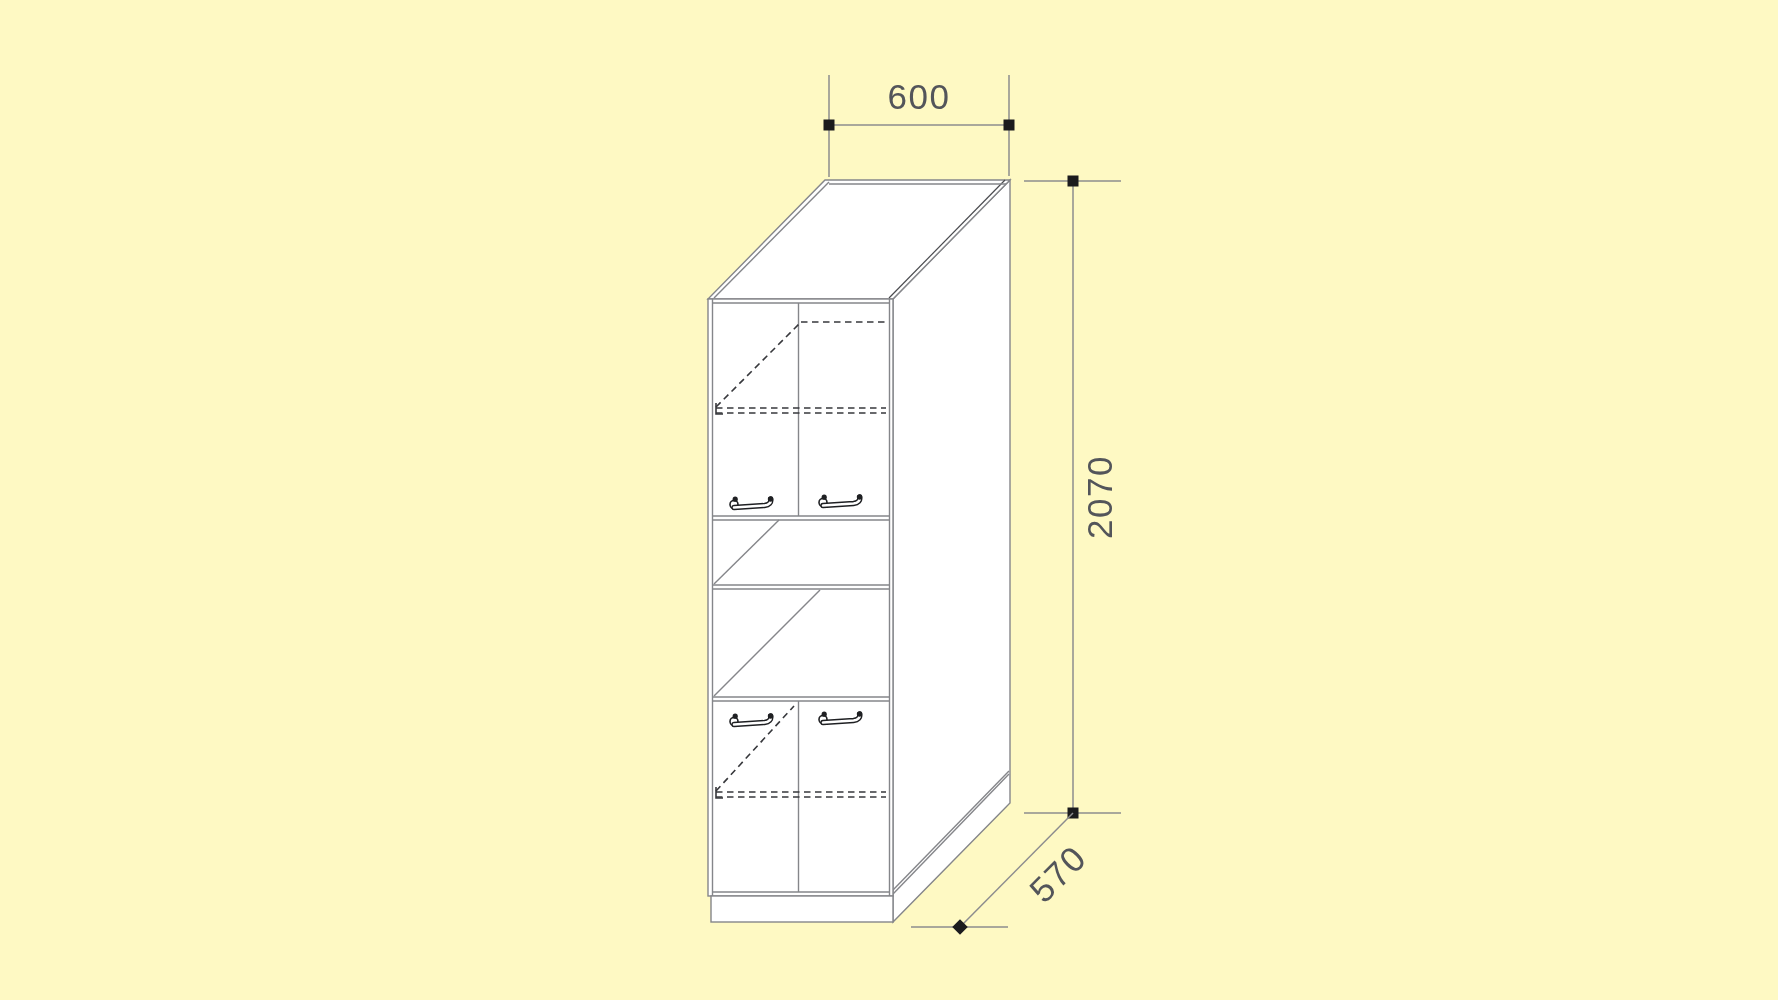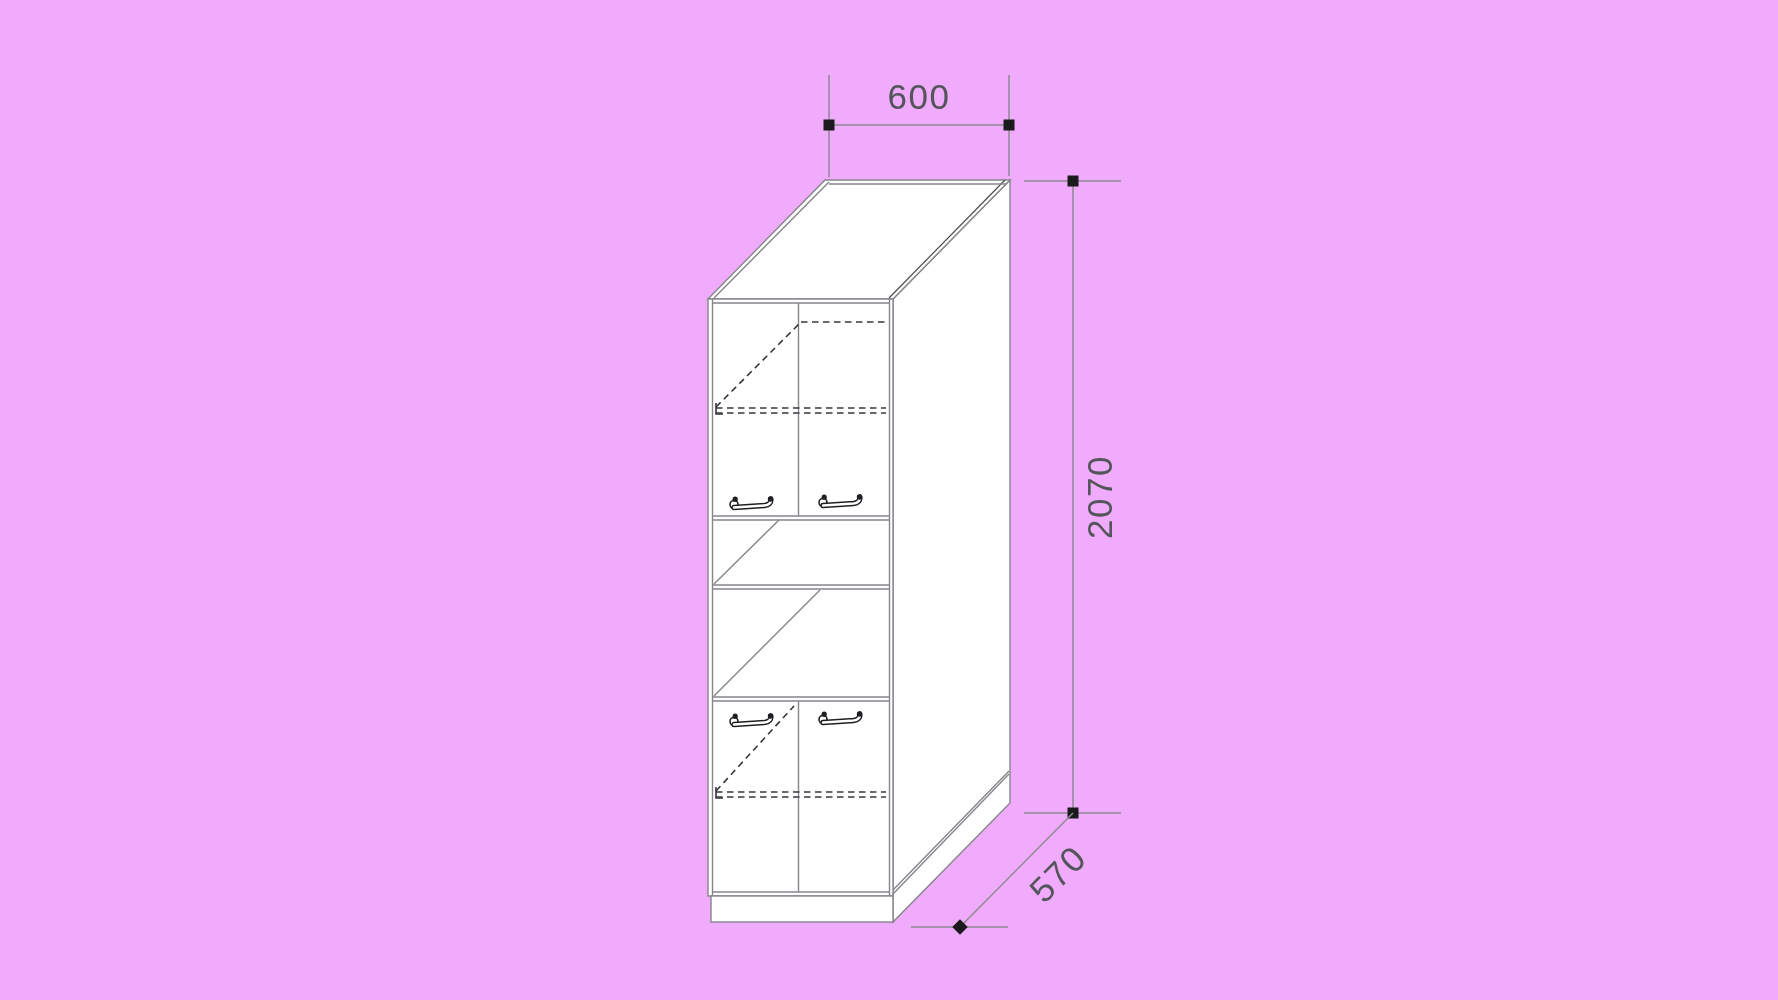--- a/index.html
+++ b/index.html
@@ -1,19 +1,19 @@
 <!DOCTYPE html>
 <html><head>
 <meta charset="utf-8">
 <style>
   html,body{margin:0;padding:0;}
   .canvas{
     position:relative;
     width:1778px;height:1000px;
-    background:#f0abfc;
+    background:#fef9c3;
     overflow:hidden;
     font-family:"Liberation Sans", sans-serif;
   }
   .drawing-svg{position:absolute;left:0;top:0;}
   .dim-label{
     position:absolute;
     font-family:"Liberation Sans", sans-serif;
     font-weight:300;
     font-size:35px;
     line-height:36px;

